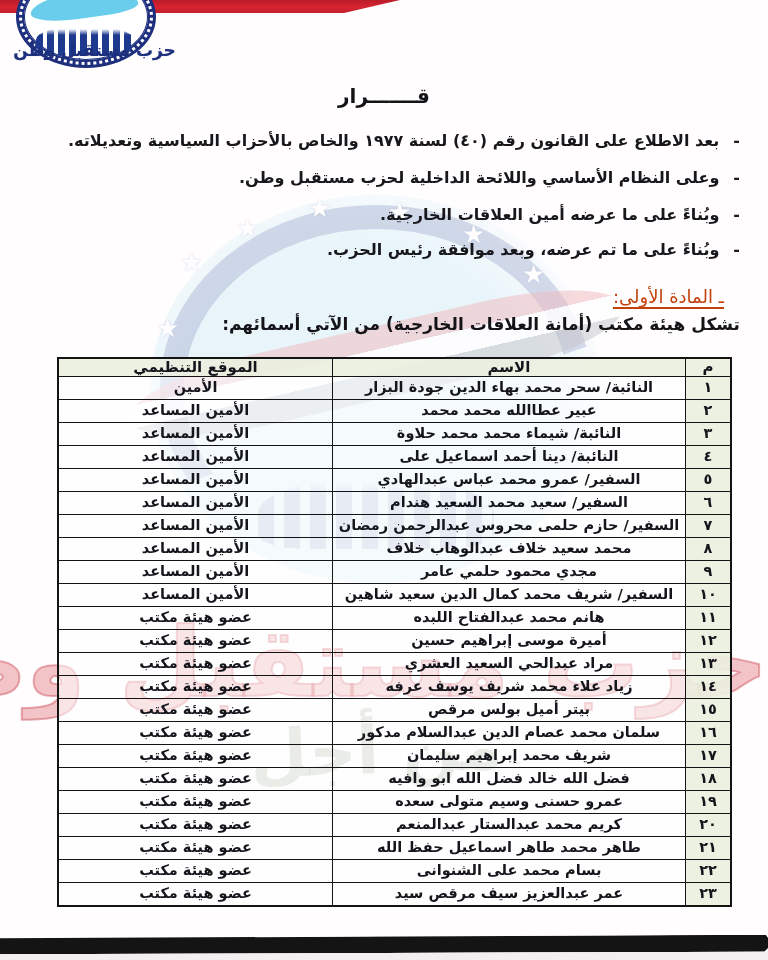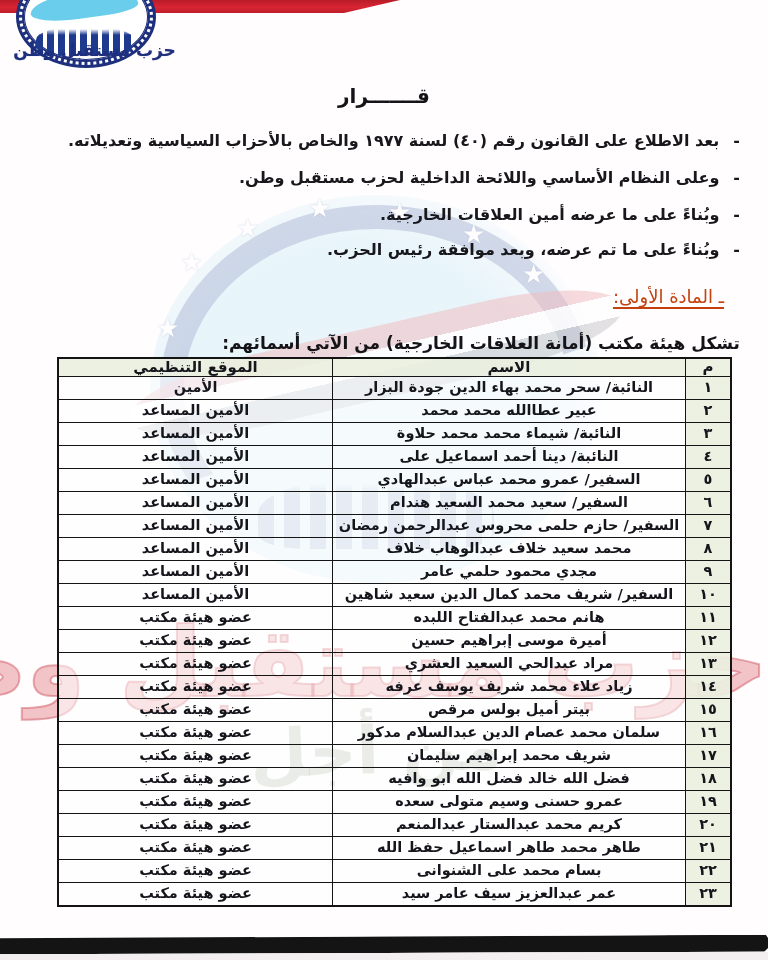--- a/index.html
+++ b/index.html
@@ -96,21 +96,21 @@
     font-size:16px; font-weight:bold; color:#17171c;
   }
   .bullet .dash { display:inline-block; margin-left:14px; }
   .b1 { top:131px; } .b2 { top:168px; } .b3 { top:205px; } .b4 { top:240px; }
   .section-heading {
     position:absolute; right:44px; top:286px; z-index:2;
     font-size:18px; font-weight:normal; color:#c2410c;
     text-decoration:underline; text-underline-offset:4px; text-decoration-thickness:2px;
   }
   .section-intro {
-    position:absolute; right:28px; top:333px; z-index:2;
+    position:absolute; right:28px; top:314px; z-index:2;
     font-size:17px; font-weight:bold; color:#141418; direction:rtl;
   }
 
   
   table.members {
     position:absolute; left:58px; top:358px; z-index:2;
     width:672px; height:548px;
     border-collapse:collapse; table-layout:fixed; direction:rtl;
     font-weight:bold; color:#15151c;
   }
@@ -303,21 +303,21 @@
           <td class="name">طاهر محمد طاهر اسماعيل حفظ الله</td>
           <td class="role">عضو هيئة مكتب</td>
         </tr>
         <tr>
           <td class="num">٢٢</td>
           <td class="name">بسام محمد على الشنوانى</td>
           <td class="role">عضو هيئة مكتب</td>
         </tr>
         <tr>
           <td class="num">٢٣</td>
-          <td class="name">عمر عبدالعزيز سيف عامر سيد</td>
+          <td class="name">عمر عبدالعزيز سيف مرقص سيد</td>
           <td class="role">عضو هيئة مكتب</td>
         </tr>
       </tbody>
   </table>
 
   <div class="bottom-bar"></div>
   <div class="below-bar"></div>
 </div>
 
 </body></html>

